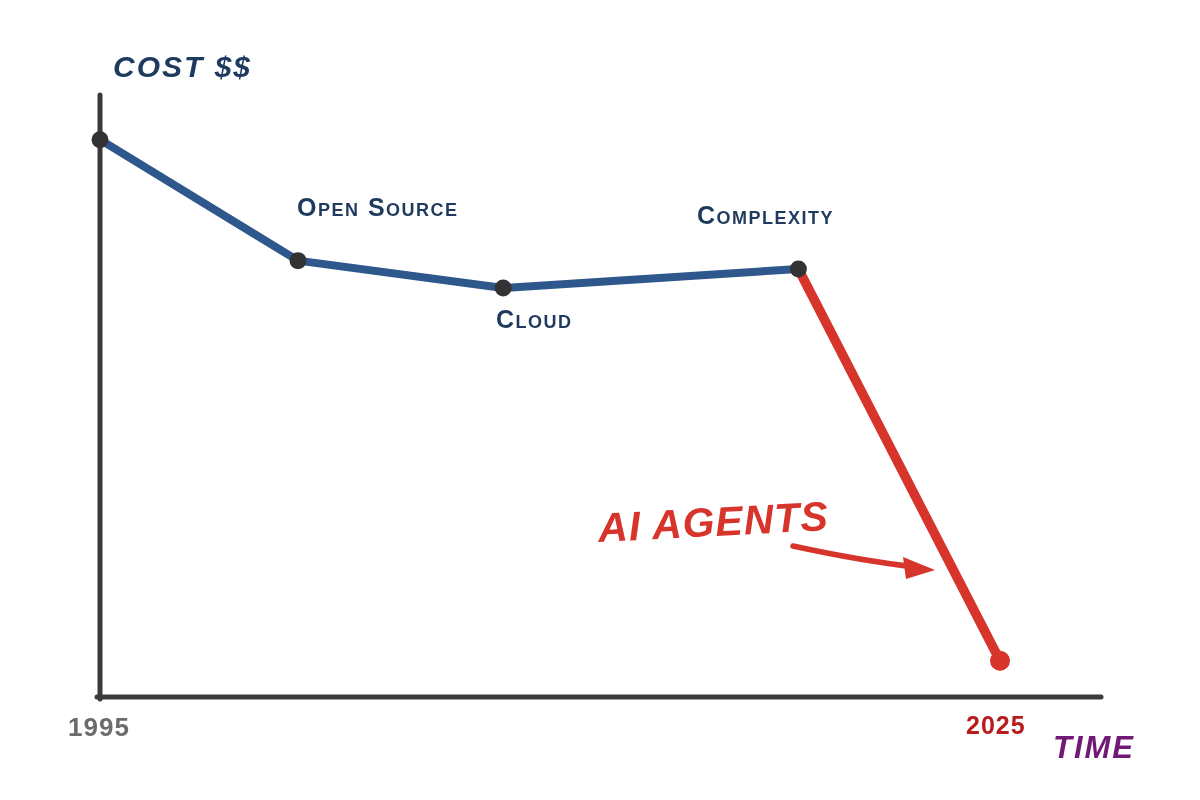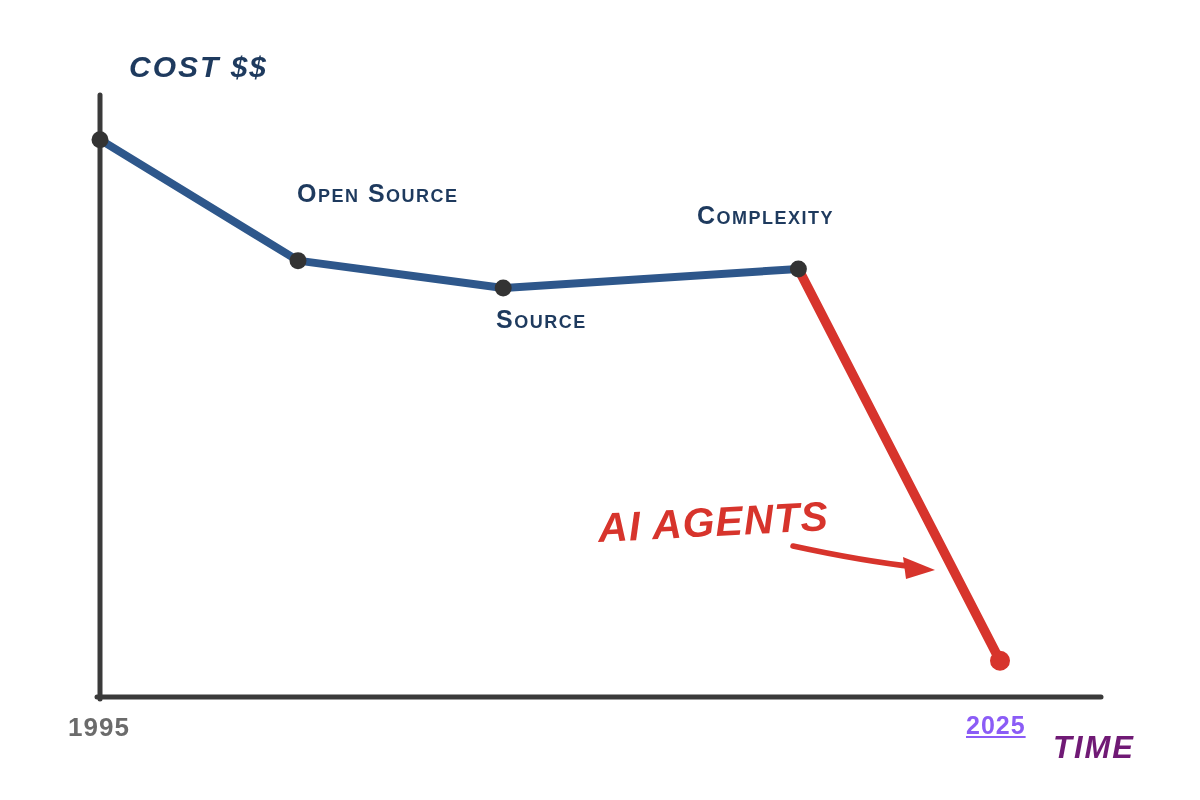--- a/index.html
+++ b/index.html
@@ -8,21 +8,21 @@
     overflow:hidden;font-family:"Liberation Sans", sans-serif;
   }
   .stage svg{position:absolute;left:0;top:0;}
   .lbl{position:absolute;font-weight:bold;white-space:nowrap;}
   .ylab{left:113px;top:50px;font-size:30px;font-style:italic;letter-spacing:2px;}
   .xlab{left:1053px;top:730px;font-size:31px;font-style:italic;letter-spacing:2px;}
   .tick{position:absolute;font-weight:bold;font-size:26px;letter-spacing:1px;}
   .t2000{left:68px;top:712px;}
   .t2025{left:966px;top:711px;font-size:25px;}
   .ptlbl{font-variant:small-caps;font-size:25px;letter-spacing:1.5px;}
-  .pt-open-source{left:297px;top:179px;}
+  .pt-open-source{left:297px;top:193px;}
   .pt-cloud{left:496px;top:305px;}
   .pt-complexity{left:697px;top:201px;}
   .ai-agents{left:598px;top:499px;font-size:41px;font-style:italic;
     letter-spacing:1px;transform:rotate(-3deg);}
 </style>
 </head>
 <body>
 
 <div class="stage">
   <svg id="plot" width="1200" height="800">
@@ -32,28 +32,28 @@
       <polyline points="798.4000000000033,268.99359999999996 1000,660.7755" fill="none" stroke="#d7342c" stroke-width="9.5" stroke-linecap="round" stroke-linejoin="round"></polyline>
       <path d="M 793 546 Q 862 561 916 567" fill="none" stroke="#d7342c" stroke-width="5.5" stroke-linecap="round"></path>
       <polygon points="935,570 903,557 906,579" fill="#d7342c" stroke-linejoin="round"></polygon>
       <circle cx="100" cy="139.69999999999993" r="8.5" fill="#333333"></circle>
       <circle cx="298" cy="260.6341" r="8.5" fill="#333333"></circle>
       <circle cx="503.20000000000164" cy="287.94179999999994" r="8.5" fill="#333333"></circle>
       <circle cx="798.4000000000033" cy="268.99359999999996" r="8.5" fill="#333333"></circle>
       <circle cx="1000" cy="660.7755" r="10" fill="#d7342c"></circle>
     </svg>
 
-  <div class="lbl ylab" style="color: rgb(30, 58, 94); margin-left: 16px;">COST $$</div>
+  <div class="lbl ylab" style="color: rgb(30, 58, 94);">COST $$</div>
 
   <div class="lbl xlab" style="color: #701a75;">TIME</div>
 
   <div class="tick t2000" style="color: rgb(107, 107, 107);">1995</div>
 
-  <div class="tick t2025" style="color: #8b5cf6; text-decoration: underline;">2025</div>
+  <div class="tick t2025" style="color: #b91c1c;">2025</div>
 
   <div class="lbl ptlbl pt-open-source" style="color: rgb(30, 58, 94);">Open Source</div>
 
-  <div class="lbl ptlbl pt-cloud" style="color: rgb(30, 58, 94);">Source</div>
+  <div class="lbl ptlbl pt-cloud" style="color: rgb(30, 58, 94);">Cloud</div>
 
   <div class="lbl ptlbl pt-complexity" style="color: rgb(30, 58, 94); text-align: right;">Complexity</div>
 
   <div class="lbl ai-agents" style="color: rgb(215, 52, 44);">AI AGENTS</div>
 </div>
 
 </body></html>

